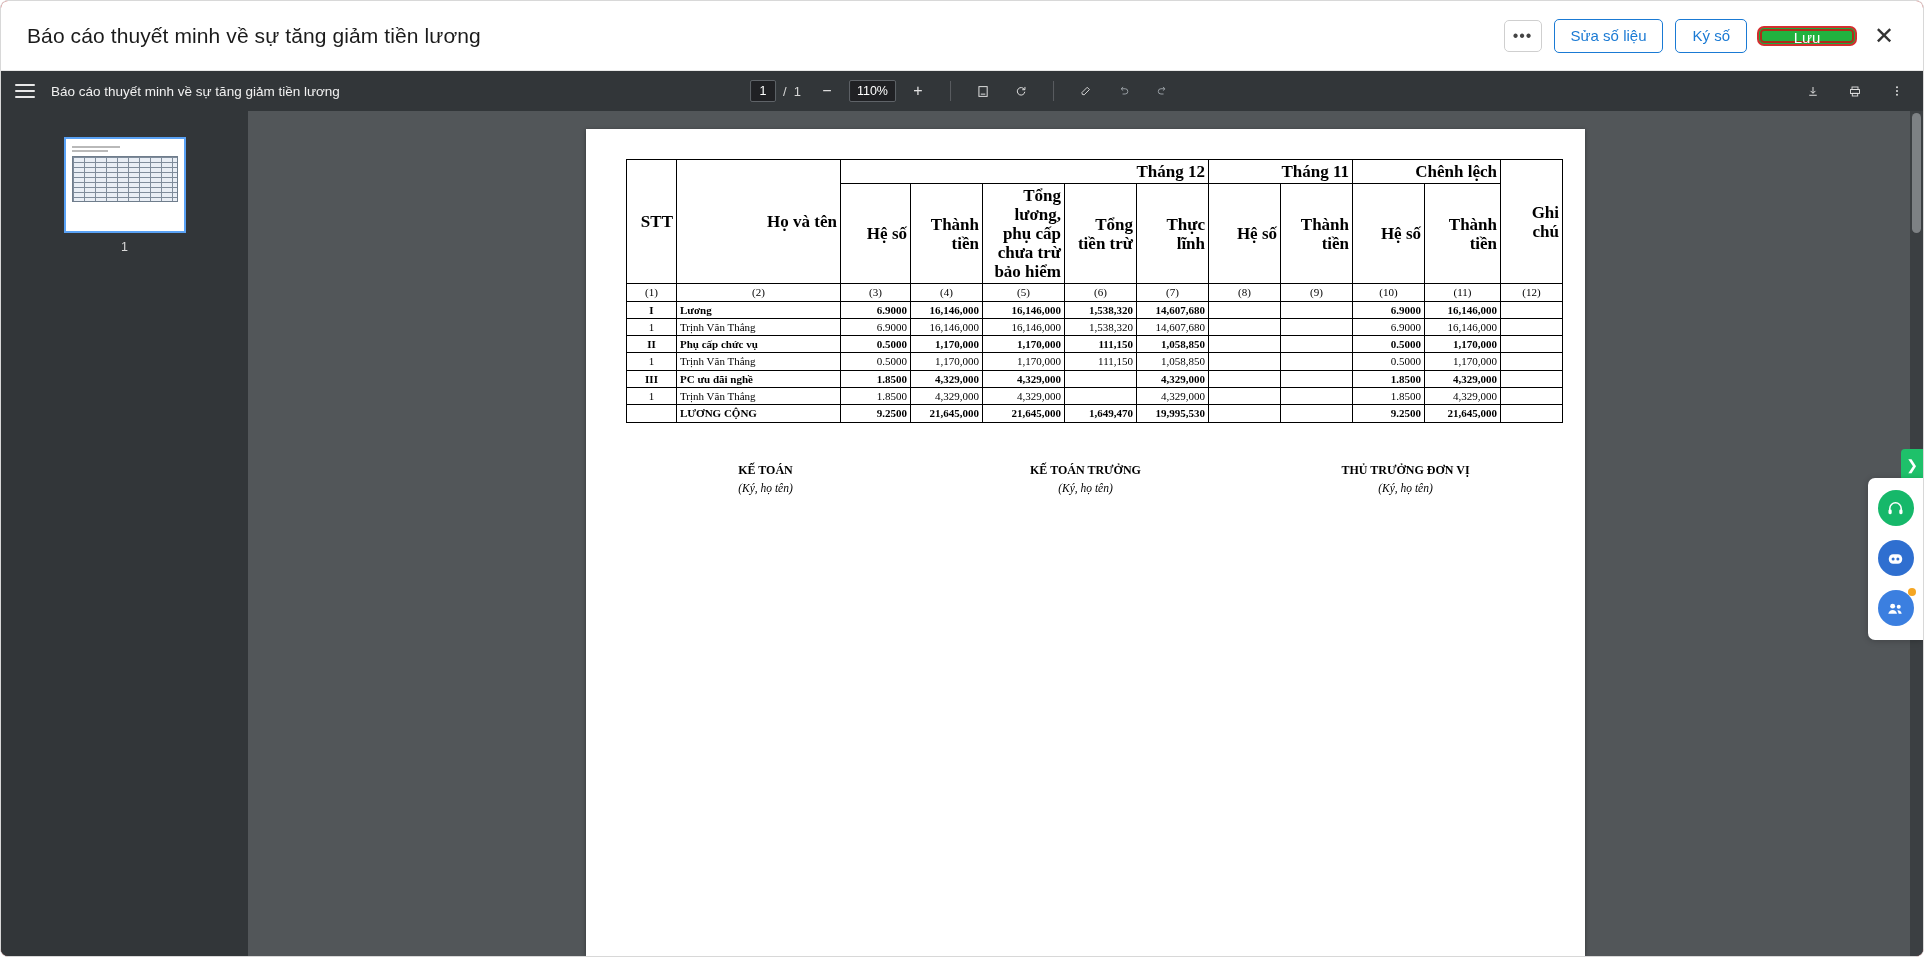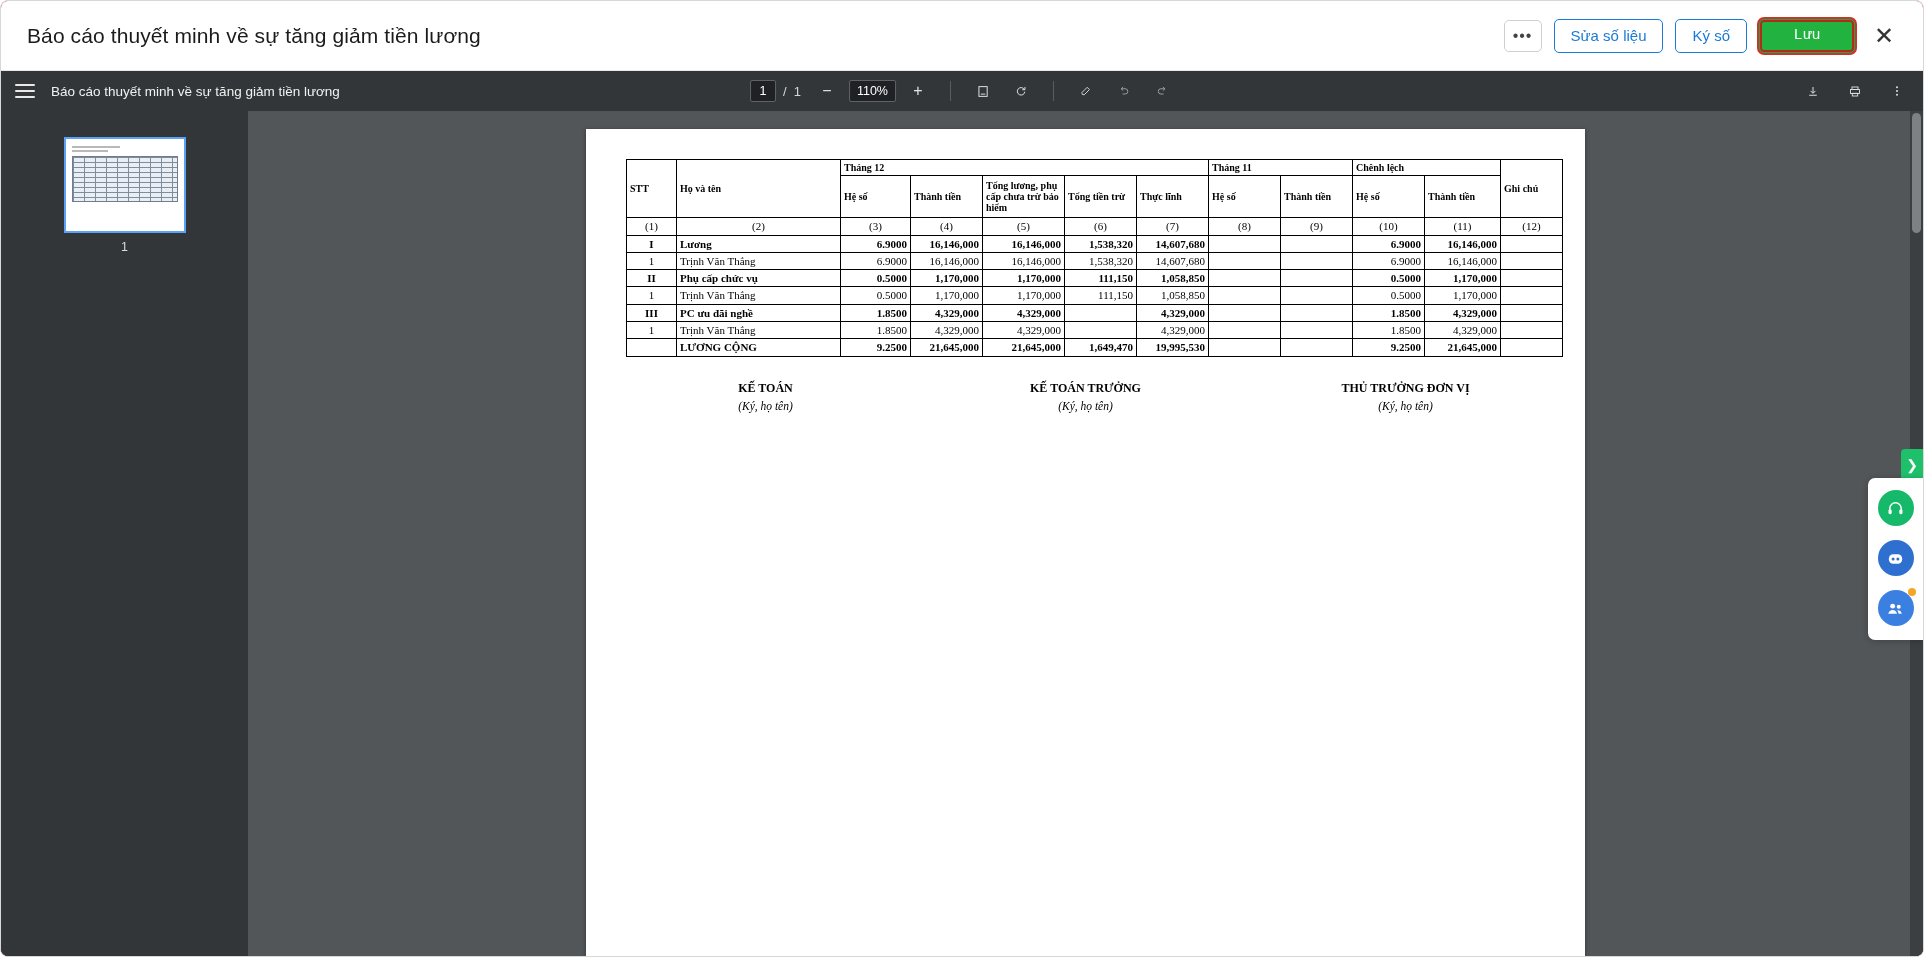--- a/index.html
+++ b/index.html
@@ -61,31 +61,30 @@
     padding: 0 16px;
     border: 1px solid #1a7ad4;
     border-radius: 5px;
     background: #ffffff;
     color: #1a7ad4;
     font-size: 15px;
     cursor: pointer;
     white-space: nowrap;
   }
   .btn-primary {
-    height: 34px;
+    height: 16px;
     min-width: 96px;
     padding: 0 22px;
     border: 1px solid #1ea83c;
     border-radius: 5px;
     background: #22b23f;
     color: #ffffff;
     font-size: 15px;
     cursor: pointer;
     box-shadow: 0 0 0 2px rgba(200,20,20,0.85) inset, 0 0 0 2px #d32f2f;
-    font-family: Liberation Mono, monospace;
   }
   .btn-close {
     width: 34px; height: 34px;
     background: transparent;
     border: none;
     color: #333;
     font-size: 24px;
     line-height: 30px;
     cursor: pointer;
   }
@@ -246,36 +245,36 @@
     table-layout: fixed;
   }
   table.report th, table.report td {
     border: 1px solid #000;
     font-size: 11px;
     padding: 2px 3px;
     vertical-align: middle;
     line-height: 1.12;
   }
   table.report th {
-    text-align: left;
+    text-align: right;
     font-weight: bold;
-    font-size: 10px;
+    font-size: 17px;
   }
   .th-tall { height: 42px; }
   .rownum td { text-align: center; font-size: 10.5px; height: 15px; }
   td.c { text-align: center; }
   td.r { text-align: right; padding-right: 4px; }
   td.l { text-align: left; padding-left: 5px; }
   tr.group td { font-weight: bold; height: 15px; }
   tr.detail td { height: 15px; }
   tr.total td { font-weight: bold; height: 15px; }
 
   .signatures {
     display: flex;
-    margin-top: 24px;
+    margin-top: 40px;
     width: 916px;
     margin-left: auto;
     margin-right: auto;
     gap: 44px;
   }
   .sig {
     flex: 1;
     text-align: center;
     font-size: 12px;
   }

